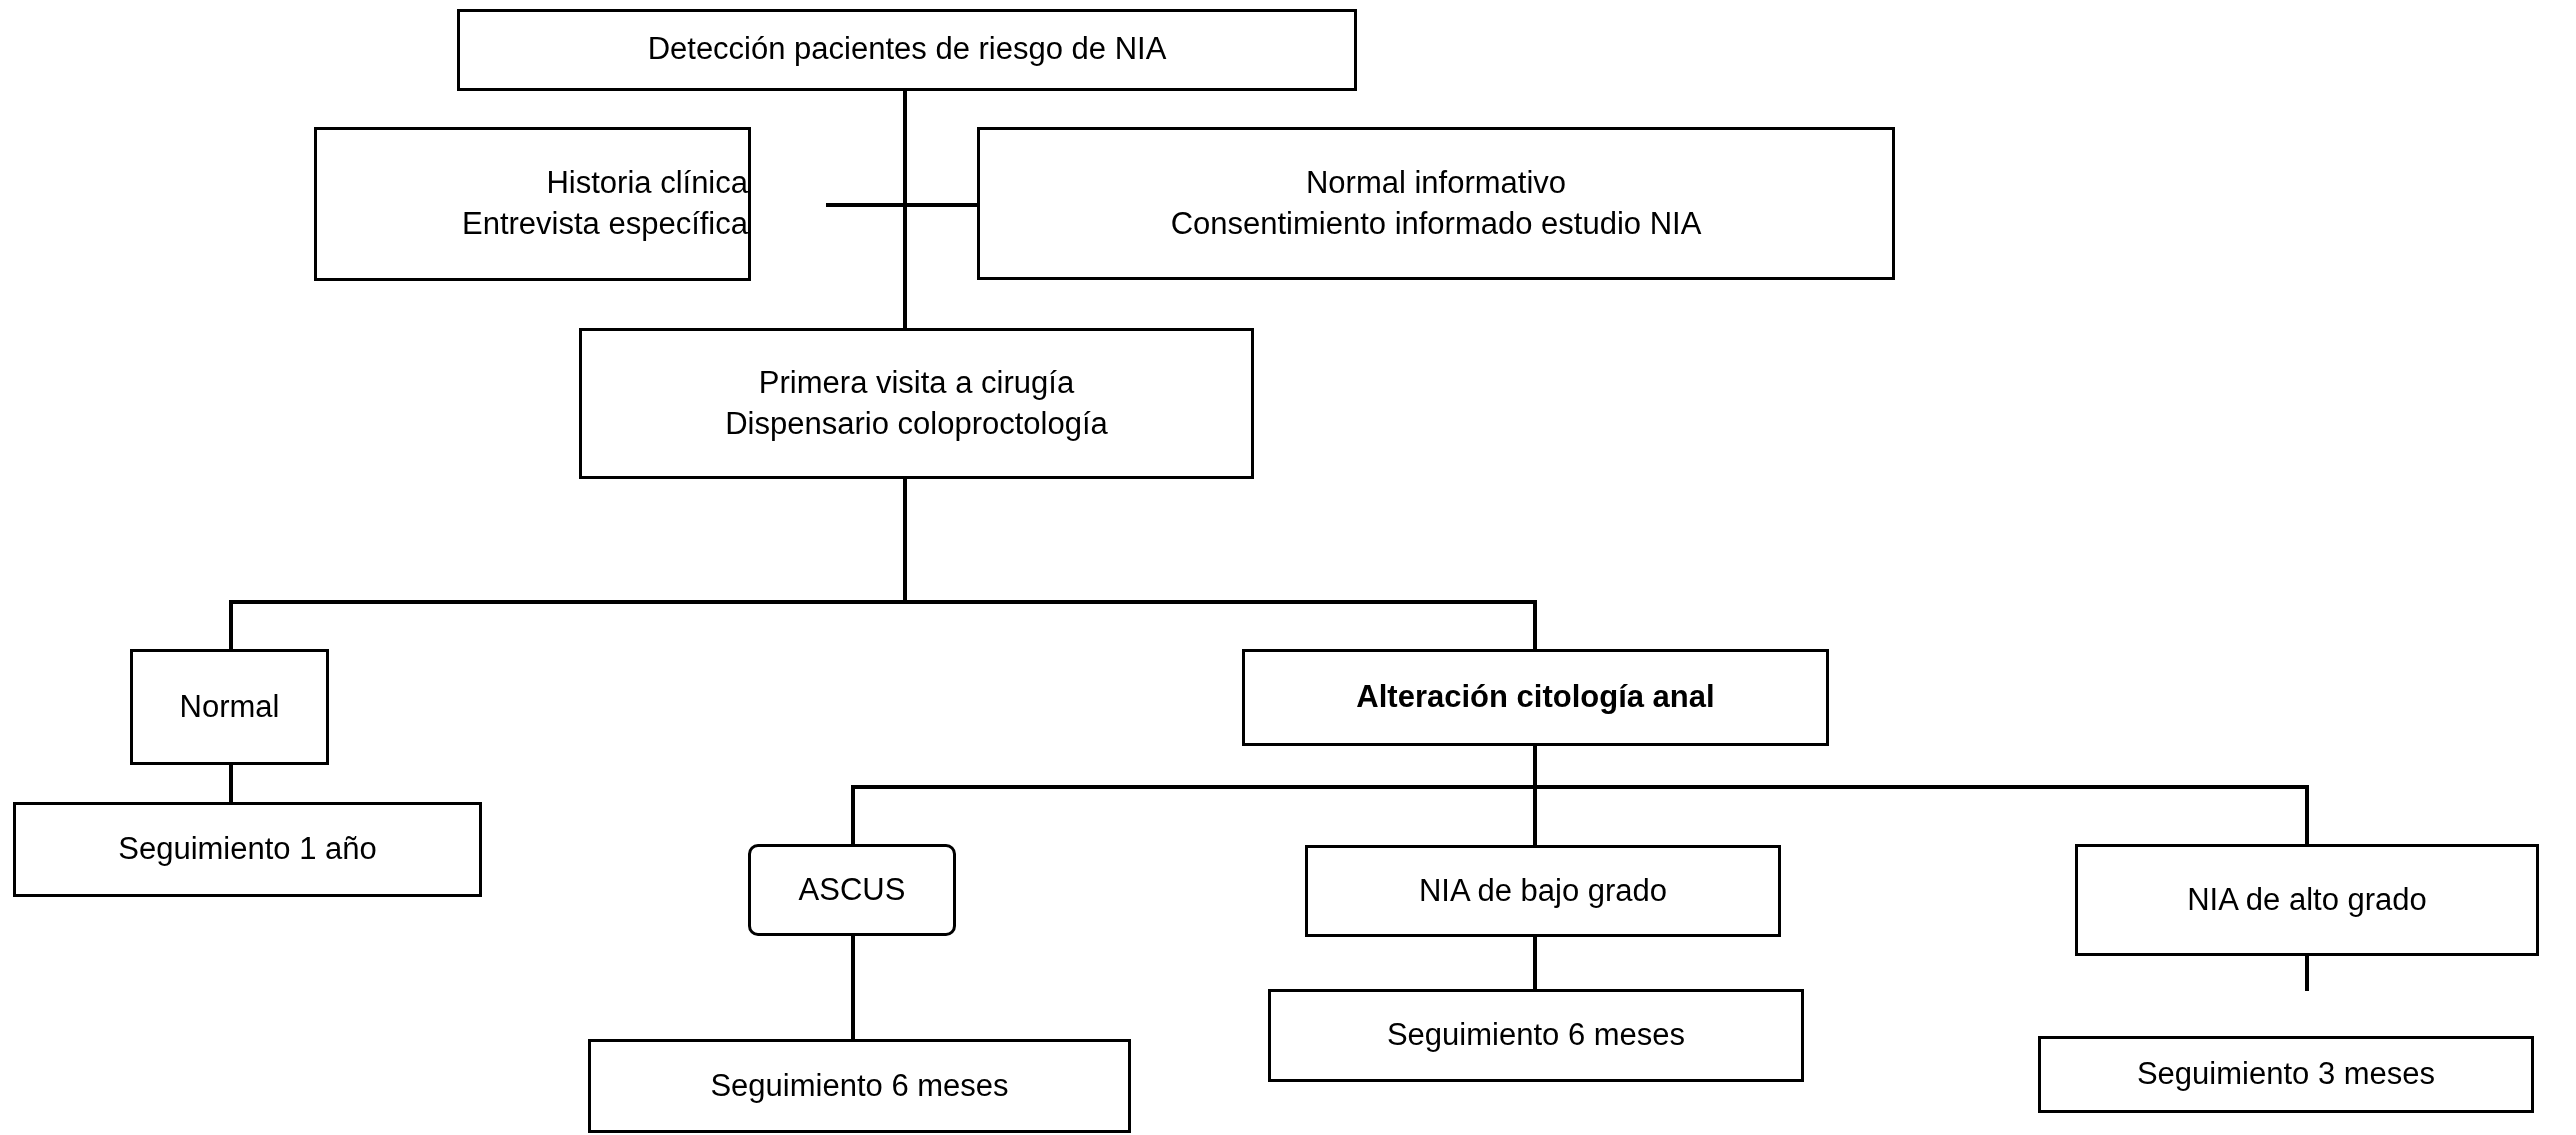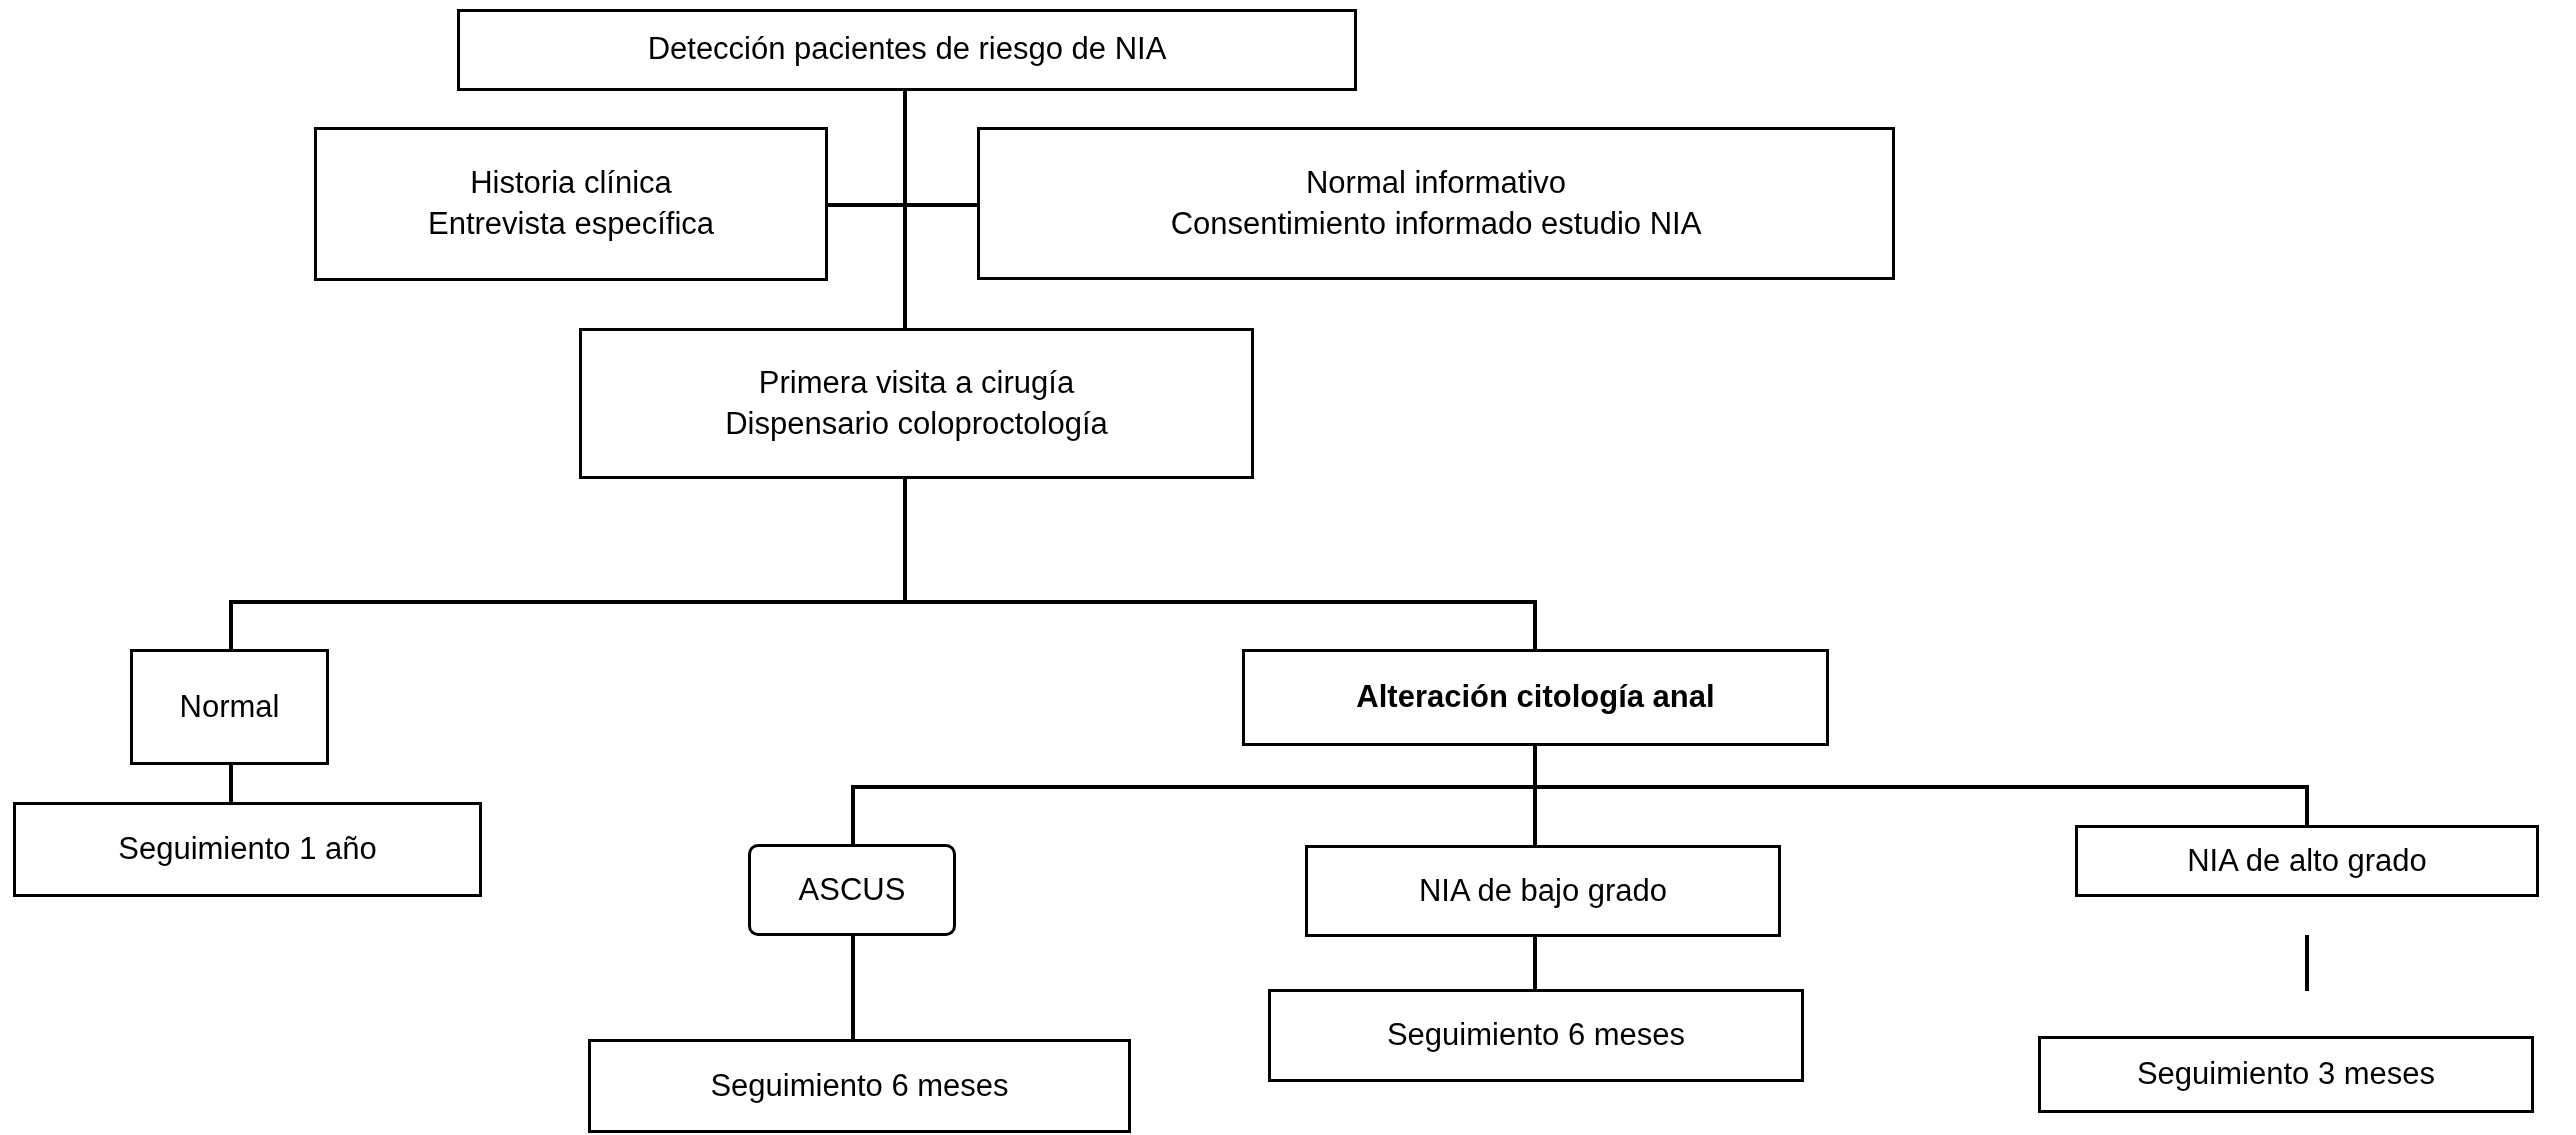--- a/index.html
+++ b/index.html
@@ -53,21 +53,21 @@
   <div class="edge" style="left:1533px; top:785px; width:3.5px; height:62px;"></div>
   <div class="edge" style="left:2305px; top:785px; width:3.5px; height:62px;"></div>
   <div class="edge" style="left:851px; top:934px; width:3.5px; height:107px;"></div>
   <div class="edge" style="left:1533px; top:935px; width:3.5px; height:56px;"></div>
   <div class="edge" style="left:2305px; top:935px; width:3.5px; height:56px;"></div>
 
   <div class="node" style="left:457px; top:8.7px; width:900px; height:82px;">
     <span>Detección pacientes de riesgo de NIA</span>
   </div>
 
-  <div class="node" style="left:314px; top:127px; width:514px; height:154px;">
+  <div class="node" style="left:314px; top:127px; width:437px; height:154px;align-items:flex-end;">
     <span>Historia clínica</span>
     <span>Entrevista específica</span>
   </div>
 
   <div class="node" style="left:977px; top:127px; width:918px; height:153px;">
     <span>Normal informativo</span>
     <span>Consentimiento informado estudio NIA</span>
   </div>
 
   <div class="node" style="left:566px; top:328px; width:675px; height:151px;margin-left:13px;">
@@ -88,21 +88,21 @@
   </div>
 
   <div class="node" style="left:748px; top:844px; width:208px; height:92px;border-radius:10px;">
     <span>ASCUS</span>
   </div>
 
   <div class="node" style="left:1305px; top:845px; width:476px; height:92px;">
     <span>NIA de bajo grado</span>
   </div>
 
-  <div class="node" style="left:2075px; top:825px; width:464px; height:72px;">
+  <div class="node" style="left:2075px; top:844px; width:464px; height:112px;">
     <span>NIA de alto grado</span>
   </div>
 
   <div class="node" style="left:588px; top:1039px; width:543px; height:94px;">
     <span>Seguimiento 6 meses</span>
   </div>
 
   <div class="node" style="left:1268px; top:989px; width:536px; height:93px;">
     <span>Seguimiento 6 meses</span>
   </div>

